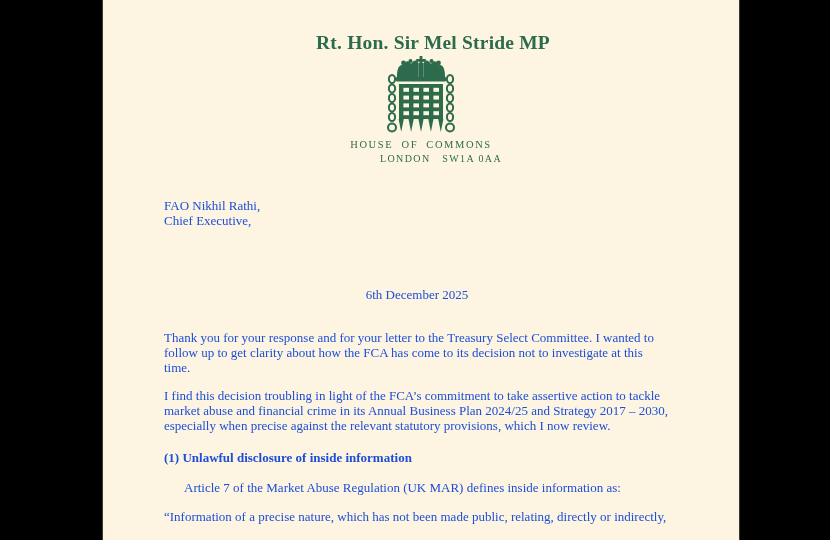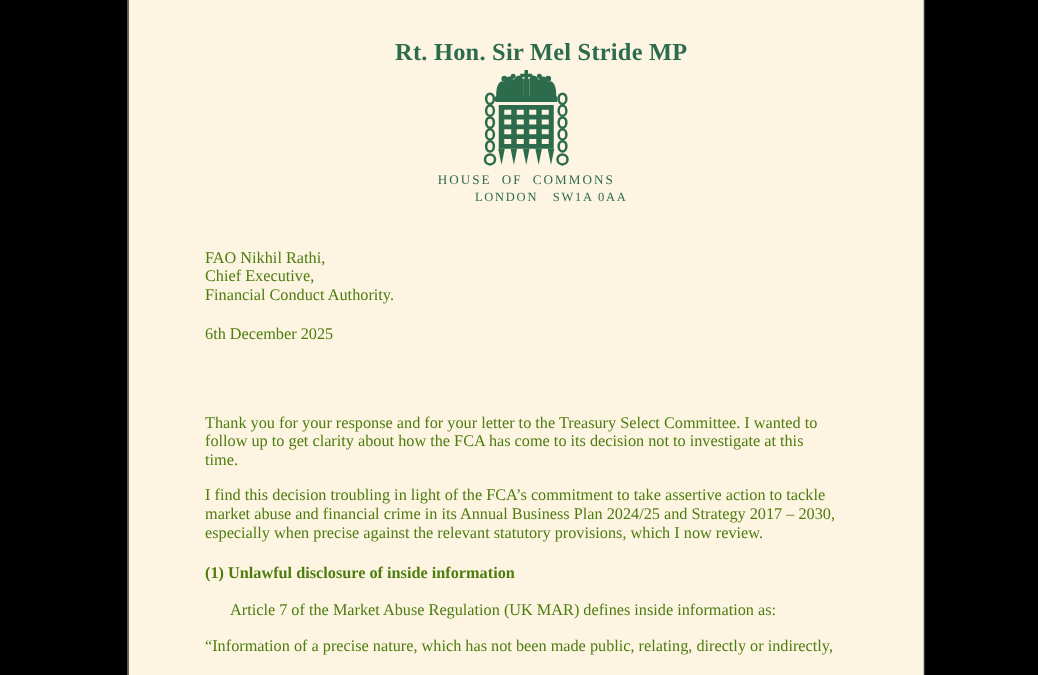--- a/index.html
+++ b/index.html
@@ -26,24 +26,24 @@
     text-align:center; font-size:10.5px; color:#2d6b4d;
     letter-spacing:1.6px; word-spacing:4px;
   }
   .lh-addr {
     position:absolute; top:153px; left:0; width:100%;
     text-align:center; font-size:10px; color:#2d6b4d;
     letter-spacing:1.4px; white-space:pre;padding-left:40px;
   }
 
   
-  .txt { color:#4d7c0f; font-size:13px; line-height:14.8px; }
+  .txt { color:#1d4ed8; font-size:13px; line-height:14.8px; }
   .block { position:absolute; left:61px; width:506px; }
   .recipient { top:199px; }
-  .date-line { top:260px; text-align:left; }
+  .date-line { top:288px; text-align:center; }
   .salutation { top:302px; }
   .para1 { top:331px; }
   .para2 { top:389px; }
   .heading1 { top:451px; font-weight:bold; }
   .article-intro { top:481px;margin-left:20px; }
   .quote { top:510px; }
 </style>
 </head>
 <body>
 
@@ -112,21 +112,20 @@
       </g>
     </svg>
   </div>
 
   <div class="lh-inst">HOUSE OF COMMONS</div>
   <div class="lh-addr">LONDON   SW1A 0AA</div>
 
   <div class="block txt recipient">
     <div>FAO Nikhil Rathi,</div>
     <div>Chief Executive,</div>
-    <div>Financial Conduct Authority.</div>
   </div>
 
   <div class="block txt date-line">6th December 2025</div>
 
 
   <div class="block txt para1">
     <div>Thank you for your response and for your letter to the Treasury Select Committee. I wanted to</div>
     <div>follow up to get clarity about how the FCA has come to its decision not to investigate at this</div>
     <div>time.</div>
   </div>

